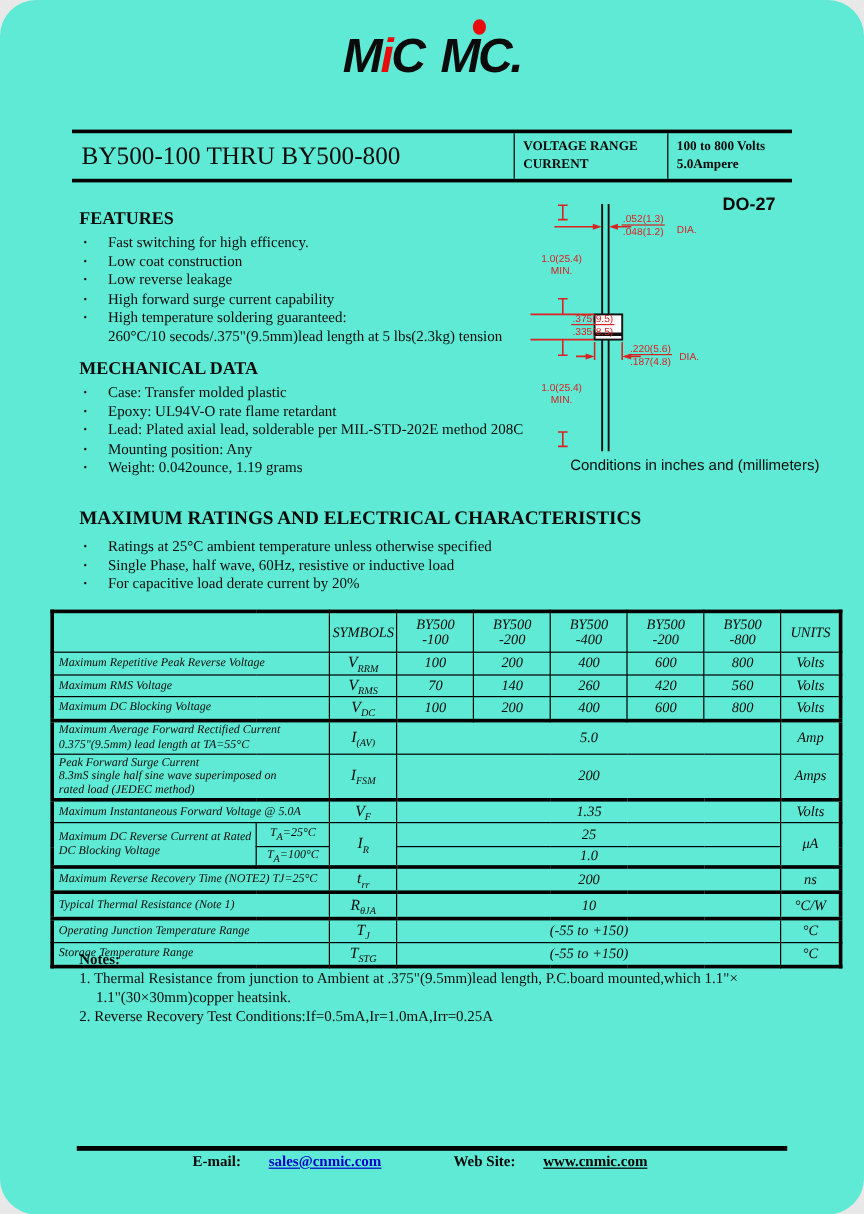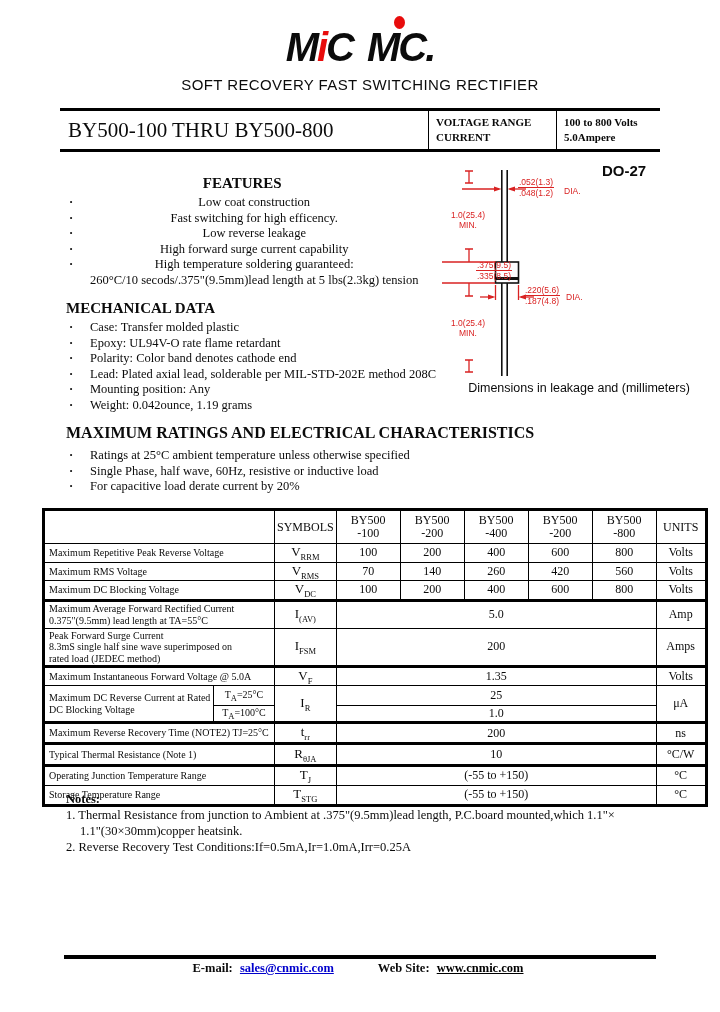--- a/index.html
+++ b/index.html
@@ -1,17 +1,17 @@
 <!DOCTYPE html>
 <html><head>
 <meta charset="utf-8">
 <style>
   html,body{margin:0;padding:0;background:#e8e8e8;}
-  .page{position:relative;width:720px;height:1012px;margin:0 auto;background:#ffffff;
-        font-family:"Liberation Serif",serif;color:#0b0b0b;overflow:hidden;}
+  .page{position:relative;width:720px;height:1012px;margin:0 auto;background:#5eead4;
+        font-family:"Liberation Serif",serif;color:#0b0b0b;overflow:hidden;border-radius:30px;}
   
   .logo{position:absolute;top:24px;left:0;right:0;text-align:center;
         font-family:"Liberation Sans",sans-serif;font-weight:bold;font-style:italic;
         font-size:40px;letter-spacing:-2px;line-height:46px;color:#0b0b0b;}
   .logo .grp{display:inline-block;position:relative;margin:0 7px;}
   .logo .red{color:#e80c0c;}
   .logo .grp2::before{content:"";position:absolute;width:11px;height:13px;border-radius:50%;
         background:#e80c0c;top:-8px;left:27px;}
   
   .doc-title{position:absolute;top:76px;left:0;right:0;text-align:center;
@@ -38,83 +38,81 @@
   .dim{position:absolute;color:#d92222;font-family:"Liberation Sans",sans-serif;
        font-size:8.5px;line-height:10px;text-align:center;white-space:nowrap;}
   .dim .over{display:block;border-bottom:1px solid #d92222;padding:0 1px;}
   .caption{position:absolute;left:440px;top:381px;width:278px;text-align:center;
        font-family:"Liberation Sans",sans-serif;font-size:12.5px;}
   
   .ratings-table{position:absolute;left:42px;top:508px;border-collapse:collapse;
        table-layout:fixed;}
   .ratings-table th,.ratings-table td{border:1.5px solid #000;padding:0 2px;
        font-weight:normal;overflow:hidden;}
-  .ratings-table{border:3px solid #000;}
+  .ratings-table{border:3px solid #000;font-style:italic;}
   th.hdr{font-size:12px;text-align:center;line-height:13px;}
   td.lbl{font-size:10px;text-align:left;padding-left:4px;line-height:11.5px;}
   td.cond{font-size:10px;text-align:center;}
   td.sym{font-size:13px;text-align:center;}
   td.sym sub,{font-size:8.5px;}
   sub{font-size:8.5px;}
   td.val{font-size:12px;text-align:center;}
   td.unit{font-size:12px;text-align:center;}
   tr.thick td{border-top-width:3px;}
   tr.h34{height:34px;} tr.h18{height:18px;} tr.h28{height:28px;} tr.h38{height:38px;}
   tr.h16{height:16px;} tr.h20{height:20px;margin-top:36px;} tr.h22{height:22px;} tr.h17{height:17px;}
   
   .notes{position:absolute;left:66px;top:791px;font-size:12.5px;line-height:16px;}
   .notes .nt{font-weight:bold;}
   .notes .indent{padding-left:14px;}
   
   .footer-rule{position:absolute;left:64px;top:955px;width:592px;height:4px;background:#000;}
   .footer{position:absolute;left:0;right:0;top:961px;text-align:center;
        font-size:12.5px;font-weight:bold;}
-  .footer a{margin:0 4px;}
+  .footer a{margin:0 20px;}
   a.mail{color:#0000cc;text-decoration:underline;}
   a.web{color:#000;text-decoration:underline;}
   .sp{display:inline-block;width:34px;}
 </style>
 </head>
 <body>
 
 <div class="page">
 
   <div class="logo">
     <span class="grp"><span>M</span><span class="red">i</span><span>C</span></span><span class="grp grp2"><span>MC.</span></span>
   </div>
 
-  <div class="doc-title">SOFT RECOVERY FAST SWITCHING RECTIFIER</div>
 
   <div class="partbox">
     <div class="pb-part">BY500-100 THRU BY500-800</div>
     <div class="pb-mid">
       <div>VOLTAGE RANGE</div>
       <div>CURRENT</div>
     </div>
     <div class="pb-right">
       <div>100 to 800 Volts</div>
       <div>5.0Ampere</div>
     </div>
   </div>
 
-  <div class="section" style="top:175px;text-align:center;">
+  <div class="section" style="top:175px;">
     <div class="sec-title">FEATURES</div>
+    <div class="bullet">Fast switching for high efficency.</div>
     <div class="bullet">Low coat construction</div>
-    <div class="bullet">Fast switching for high efficency.</div>
     <div class="bullet">Low reverse leakage</div>
     <div class="bullet">High forward surge current capability</div>
     <div class="bullet">High temperature soldering guaranteed:</div>
     <div class="cont">260°C/10 secods/.375"(9.5mm)lead length at 5 lbs(2.3kg) tension</div>
   </div>
 
   <div class="section" style="top:300px;">
     <div class="sec-title">MECHANICAL DATA</div>
     <div class="bullet">Case: Transfer molded plastic</div>
     <div class="bullet">Epoxy: UL94V-O rate flame retardant</div>
-    <div class="bullet">Polarity: Color band denotes cathode end</div>
     <div class="bullet">Lead: Plated axial lead, solderable per MIL-STD-202E method 208C</div>
     <div class="bullet">Mounting position: Any</div>
     <div class="bullet">Weight:  0.042ounce, 1.19 grams</div>
   </div>
 
   <div class="diagram">
     <svg width="282" height="246" viewBox="0 0 282 246">
 
       <line x1="63.8" y1="12" x2="63.8" y2="104" stroke="#111" stroke-width="1.6"></line>
       <line x1="69.2" y1="12" x2="69.2" y2="104" stroke="#111" stroke-width="1.6"></line>
@@ -156,21 +154,21 @@
       <span class="over">.375(9.5)</span><span>.335(8.5)</span>
     </div>
     <div class="dim" style="left:86px;top:127px;">
       <span class="over">.220(5.6)</span><span>.187(4.8)</span>
     </div>
     <div class="dim" style="left:128px;top:134px;">DIA.</div>
     <div class="dim" style="left:8px;top:160px;width:44px;">
       <span>1.0(25.4)</span><br><span>MIN.</span>
     </div>
   </div>
-  <div class="caption">Dimensions in leakage and (millimeters)</div>
+  <div class="caption">Conditions in inches and (millimeters)</div>
 
   <div class="section" style="top:424px;">
     <div class="sec-title" style="font-size:16px;margin-bottom:6px;">MAXIMUM RATINGS AND ELECTRICAL CHARACTERISTICS</div>
     <div class="bullet">Ratings at 25°C ambient temperature unless otherwise specified</div>
     <div class="bullet">Single Phase, half wave, 60Hz, resistive or inductive load</div>
     <div class="bullet">For capacitive load derate current by 20%</div>
   </div>
 
   <table class="ratings-table">
     <colgroup>

